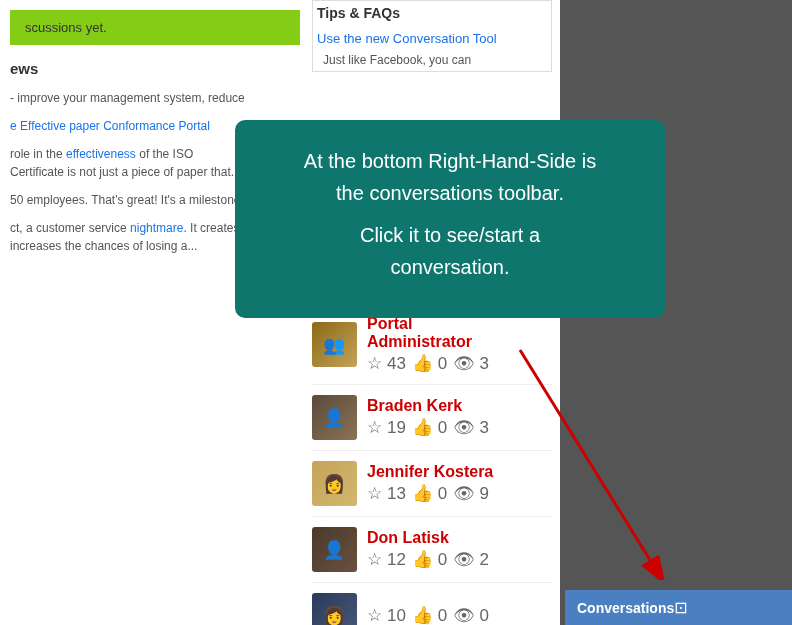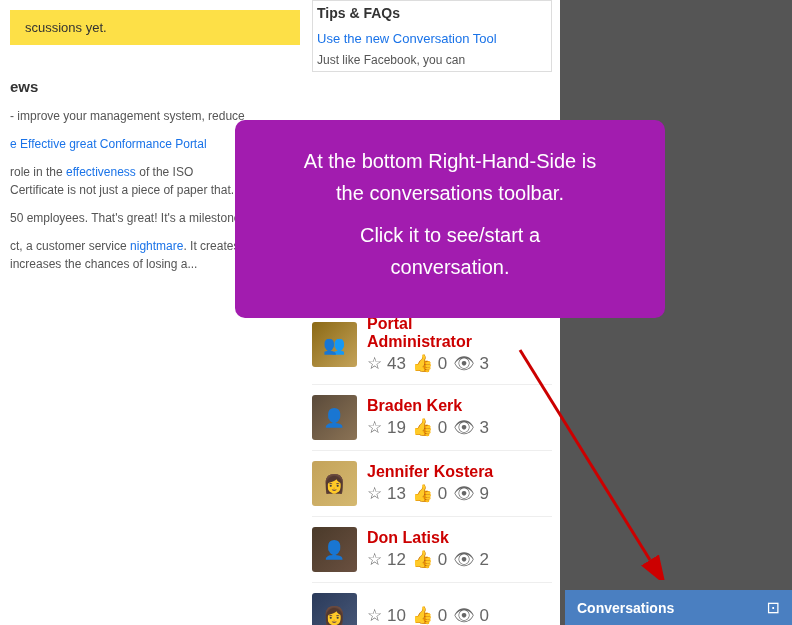--- a/index.html
+++ b/index.html
@@ -34,23 +34,23 @@
     
     .left-content {
       position: absolute;
       top: 0; left: 0;
       width: 310px;
       height: 625px;
       padding: 10px;
     }
 
     .no-discussions {
-      background: #fde047;
+      background: #84cc16;
       padding: 10px 15px;
-      margin-bottom: 33px;
+      margin-bottom: 15px;
       font-size: 13px;
       color: #333;
     }
 
     .news-header {
       font-size: 15px;
       color: #333;
       font-weight: bold;
       margin-top: 10px;
       margin-bottom: 12px;
@@ -96,29 +96,30 @@
       text-decoration: none;
       font-size: 13px;
       display: block;
       line-height: 1.5;
     }
 
     .tips-text {
       font-size: 12px;
       color: #555;
       margin-top: 4px;
+      margin-left: 6px;
     }
 
     
     .callout-box {
       position: absolute;
       top: 120px;
       left: 235px;
       width: 430px;
-      background: #a21caf;
+      background: #0f766e;
       color: #fff;
       border-radius: 10px;
       padding: 25px 30px;
       text-align: center;
       font-size: 20px;
       line-height: 1.6;
       z-index: 10;
     }
 
     .callout-box p {
@@ -190,21 +191,20 @@
     
     .conversations-toolbar {
       position: absolute;
       bottom: 0;
       right: 0;
       width: 227px;
       height: 35px;
       background: #4a7fc1;
       display: flex;
       align-items: center;
-      justify-content: space-between;
       padding: 0 12px;
       z-index: 20;
     }
 
     .conversations-label {
       color: #fff;
       font-weight: bold;
       font-size: 14px;
     }
 
@@ -242,21 +242,21 @@
 
 <div class="left-content">
   <div class="no-discussions">
     <span>scussions yet.</span>
   </div>
   <div class="news-header">ews</div>
   <div class="news-item">
     <span>- improve your management system, reduce</span>
   </div>
   <div class="news-item">
-    <a href="#" class="blue-link">e Effective great Conformance Portal</a>
+    <a href="#" class="blue-link">e Effective paper Conformance Portal</a>
   </div>
   <div class="news-item">
     <span>role in the </span><a href="#" class="blue-link">effectiveness</a><span> of the ISO<br>Certificate is not just a piece of paper that...</span>
   </div>
   <div class="news-item">
     <span>50 employees. That's great! It's a milestone</span>
   </div>
   <div class="news-item">
     <span>ct, a customer service </span><a href="#" class="blue-link">nightmare</a><span>. It creates a<br>increases the chances of losing a...</span>
   </div>

